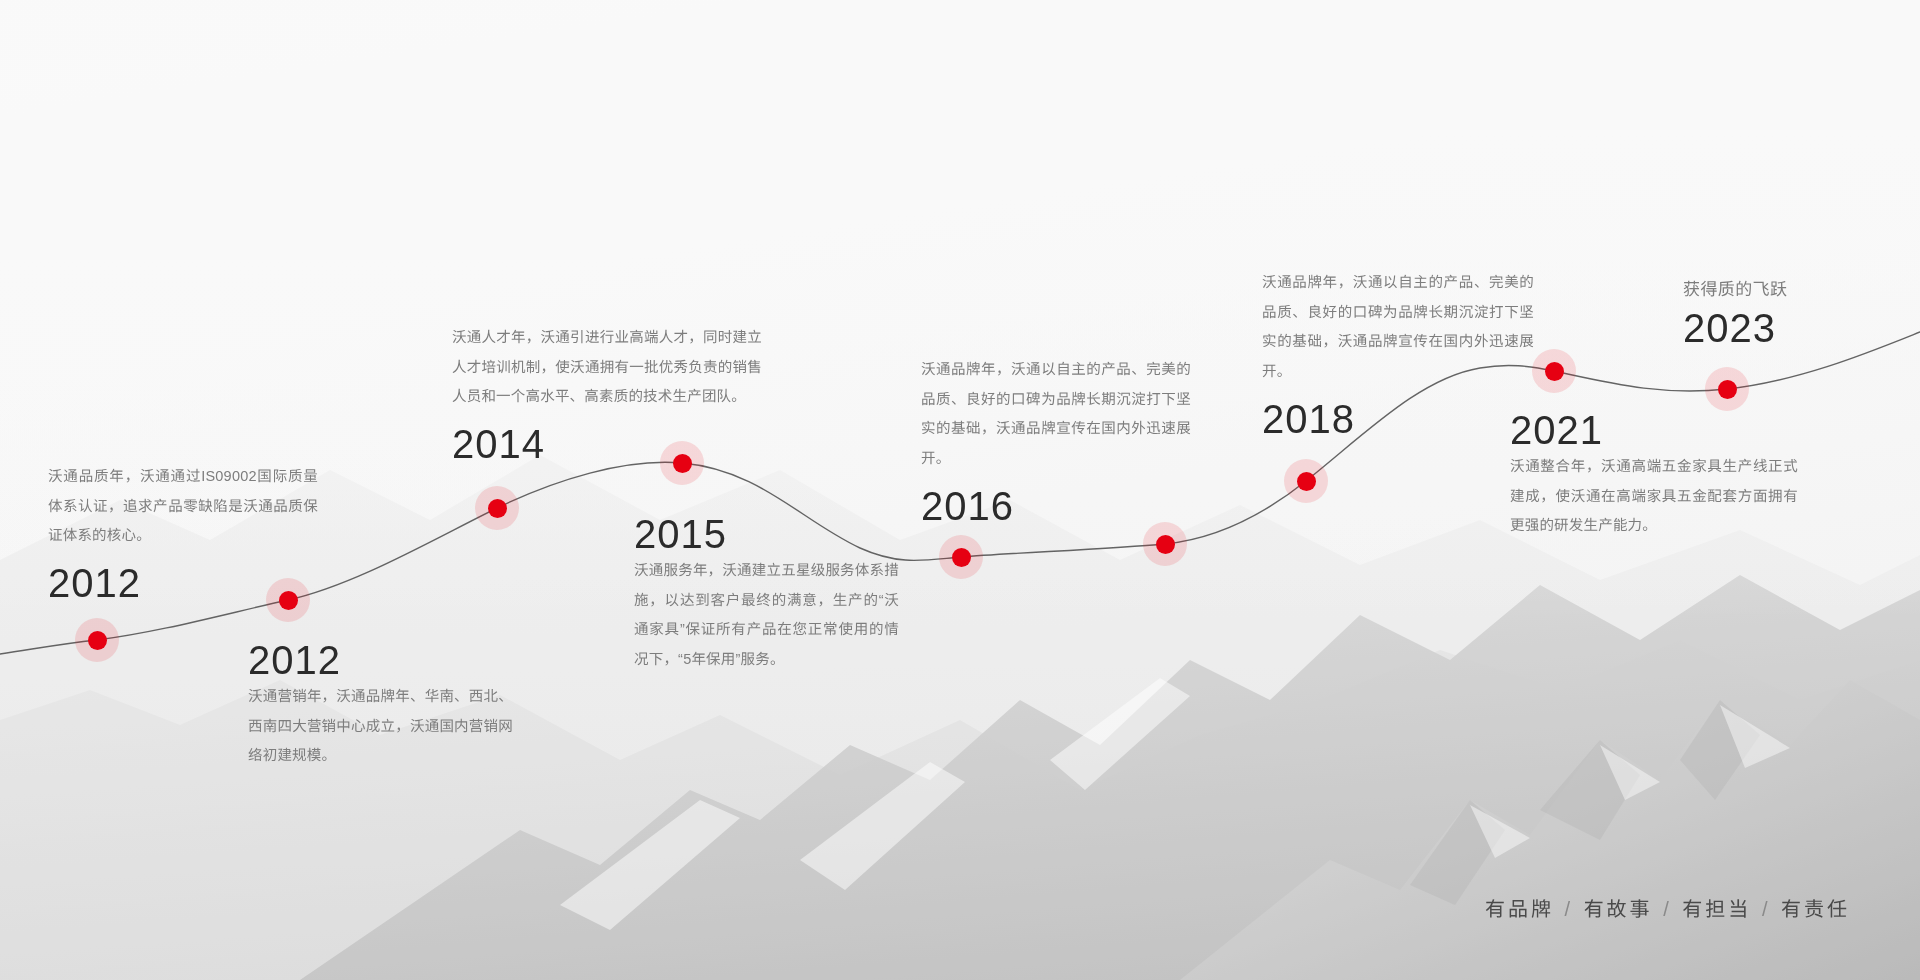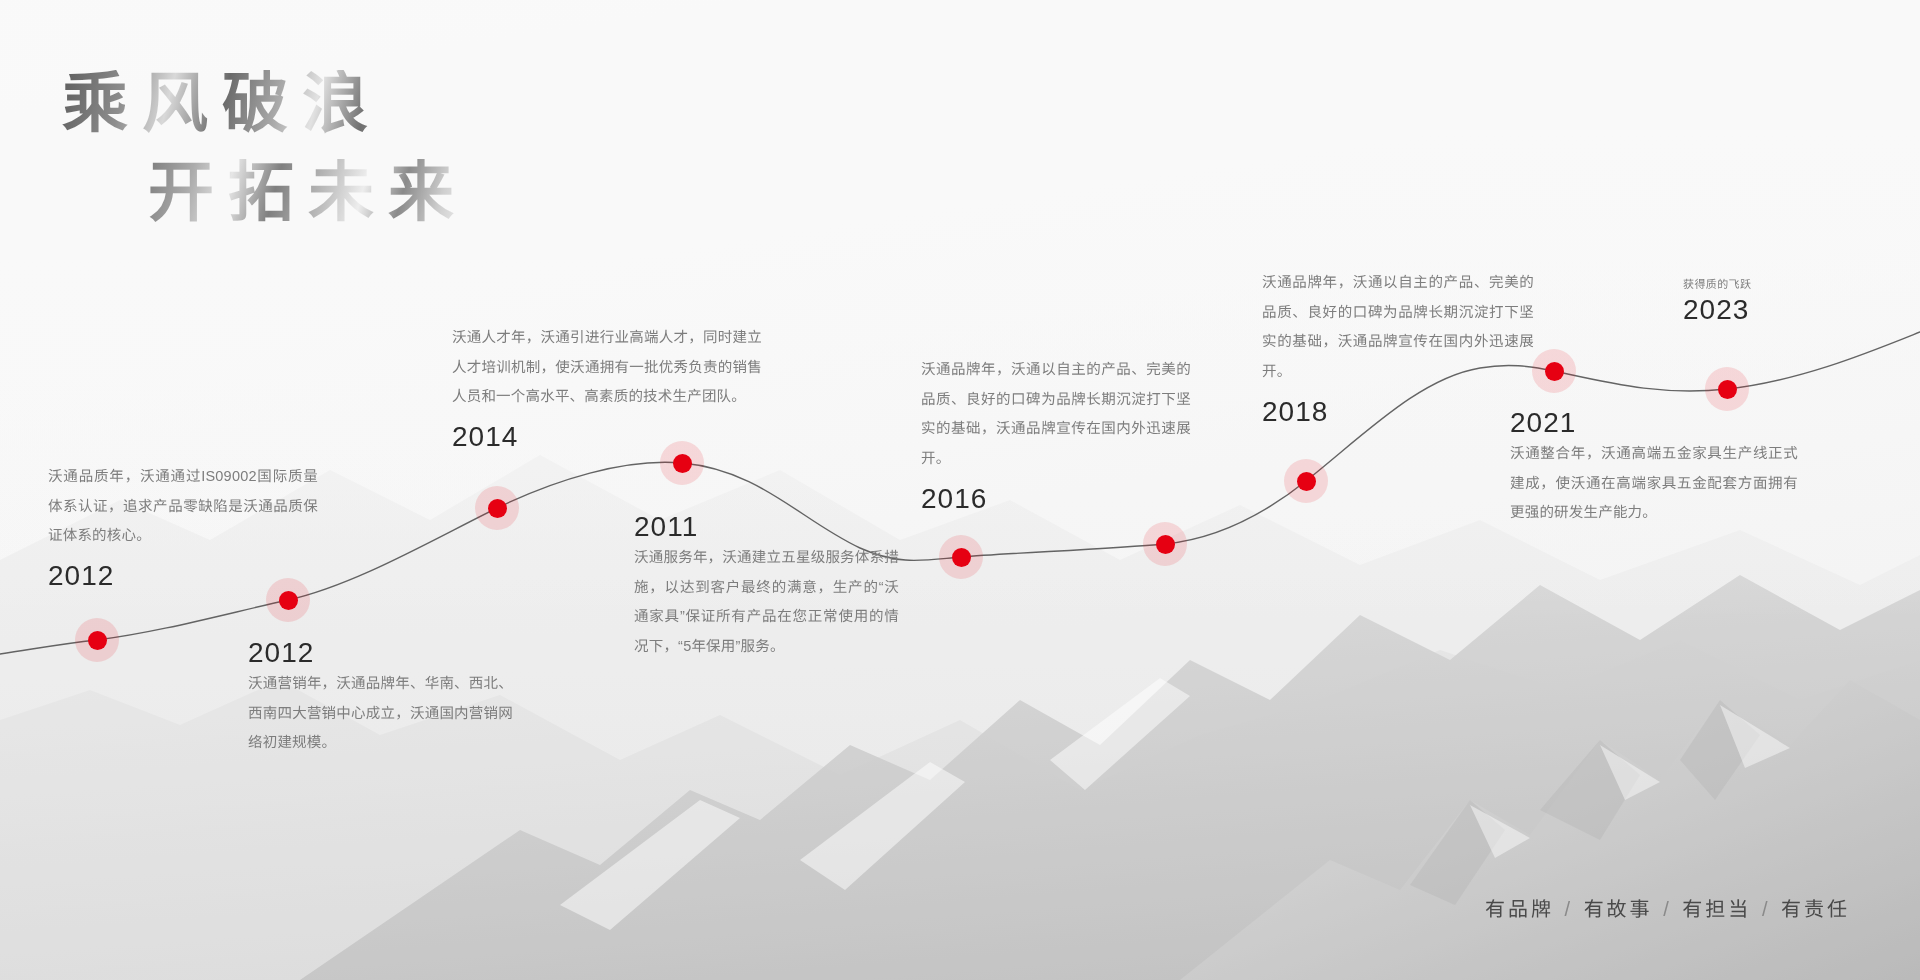--- a/index.html
+++ b/index.html
@@ -102,34 +102,34 @@
 
   
   .milestone {
     position: absolute;
     z-index: 7;
     width: 300px;
   }
   .m-year {
     font-family: "Liberation Sans", "DejaVu Sans", sans-serif;
     font-weight: 400;
-    font-size: 28px;
+    font-size: 40px;
     line-height: 1.1;
     color: #2b2b2b;
     letter-spacing: 1px;
   }
   .m-desc {
     font-size: 14.5px;
     line-height: 2.05;
     color: #7d7d7d;
     text-align: justify;
     letter-spacing: 0.2px;
   }
   .m-caption {
-    font-size: 11px;
+    font-size: 17px;
     line-height: 1.8;
     color: #7d7d7d;
     letter-spacing: 0.4px;
   }
 
   
   .milestone.desc-first .m-desc { margin-bottom: 10px; }
   .milestone.year-first .m-desc { }
 
   
@@ -202,24 +202,20 @@
       <path fill="#ffffff" opacity="0.45" d="M1600,745 L1660,782 L1625,800 Z M1720,705 L1790,748 L1745,768 Z M1470,805 L1530,838 L1495,858 Z"></path>
 
       <path fill="#ffffff" opacity="0.5" d="M560,905 L700,800 L740,818 L610,930 Z M800,860 L930,762 L965,782 L845,890 Z
            M1050,760 L1160,678 L1190,696 L1085,790 Z"></path>
 
       <rect x="0" y="0" width="1920" height="620" fill="url(#hazeTop)" opacity="0.85"></rect>
       <rect x="0" y="0" width="1920" height="980" fill="#ffffff" opacity="0.3"></rect>
     </svg>
   </div>
 
-  <div class="heading">
-    <div class="heading-line">乘风破浪</div>
-    <div class="heading-line second">开拓未来</div>
-  </div>
 
   <div id="curve-layer">
     <svg viewBox="0 0 1920 980" xmlns="http://www.w3.org/2000/svg">
       <path fill="none" stroke="#4a4a4a" stroke-width="1.4" stroke-linecap="round" opacity="0.85" d="M0,654
                C 40,648 60,644 97,640
                C 160,632 225,614 288,600
                C 355,585 432,540 497,508
                C 555,480 625,458 682,463
                C 760,470 800,520 860,548
                C 900,566 925,560 961,557
@@ -251,21 +247,21 @@
     <div class="m-year">2012</div>
     <div class="m-desc">沃通营销年，沃通品牌年、华南、西北、西南四大营销中心成立，沃通国内营销网络初建规模。</div>
   </div>
 
   <div class="milestone desc-first" style="left:452px; top:323px; width:310px;">
     <div class="m-desc">沃通人才年，沃通引进行业高端人才，同时建立人才培训机制，使沃通拥有一批优秀负责的销售人员和一个高水平、高素质的技术生产团队。</div>
     <div class="m-year">2014</div>
   </div>
 
   <div class="milestone year-first" style="left:634px; top:512px; width:265px;">
-    <div class="m-year">2011</div>
+    <div class="m-year">2015</div>
     <div class="m-desc">沃通服务年，沃通建立五星级服务体系措施，以达到客户最终的满意，生产的“沃通家具”保证所有产品在您正常使用的情况下，“5年保用”服务。</div>
   </div>
 
   <div class="milestone desc-first" style="left:921px; top:355px; width:270px;">
     <div class="m-desc">沃通品牌年，沃通以自主的产品、完美的品质、良好的口碑为品牌长期沉淀打下坚实的基础，沃通品牌宣传在国内外迅速展开。</div>
     <div class="m-year">2016</div>
   </div>
 
 
   <div class="milestone desc-first" style="left:1262px; top:268px; width:272px;">

